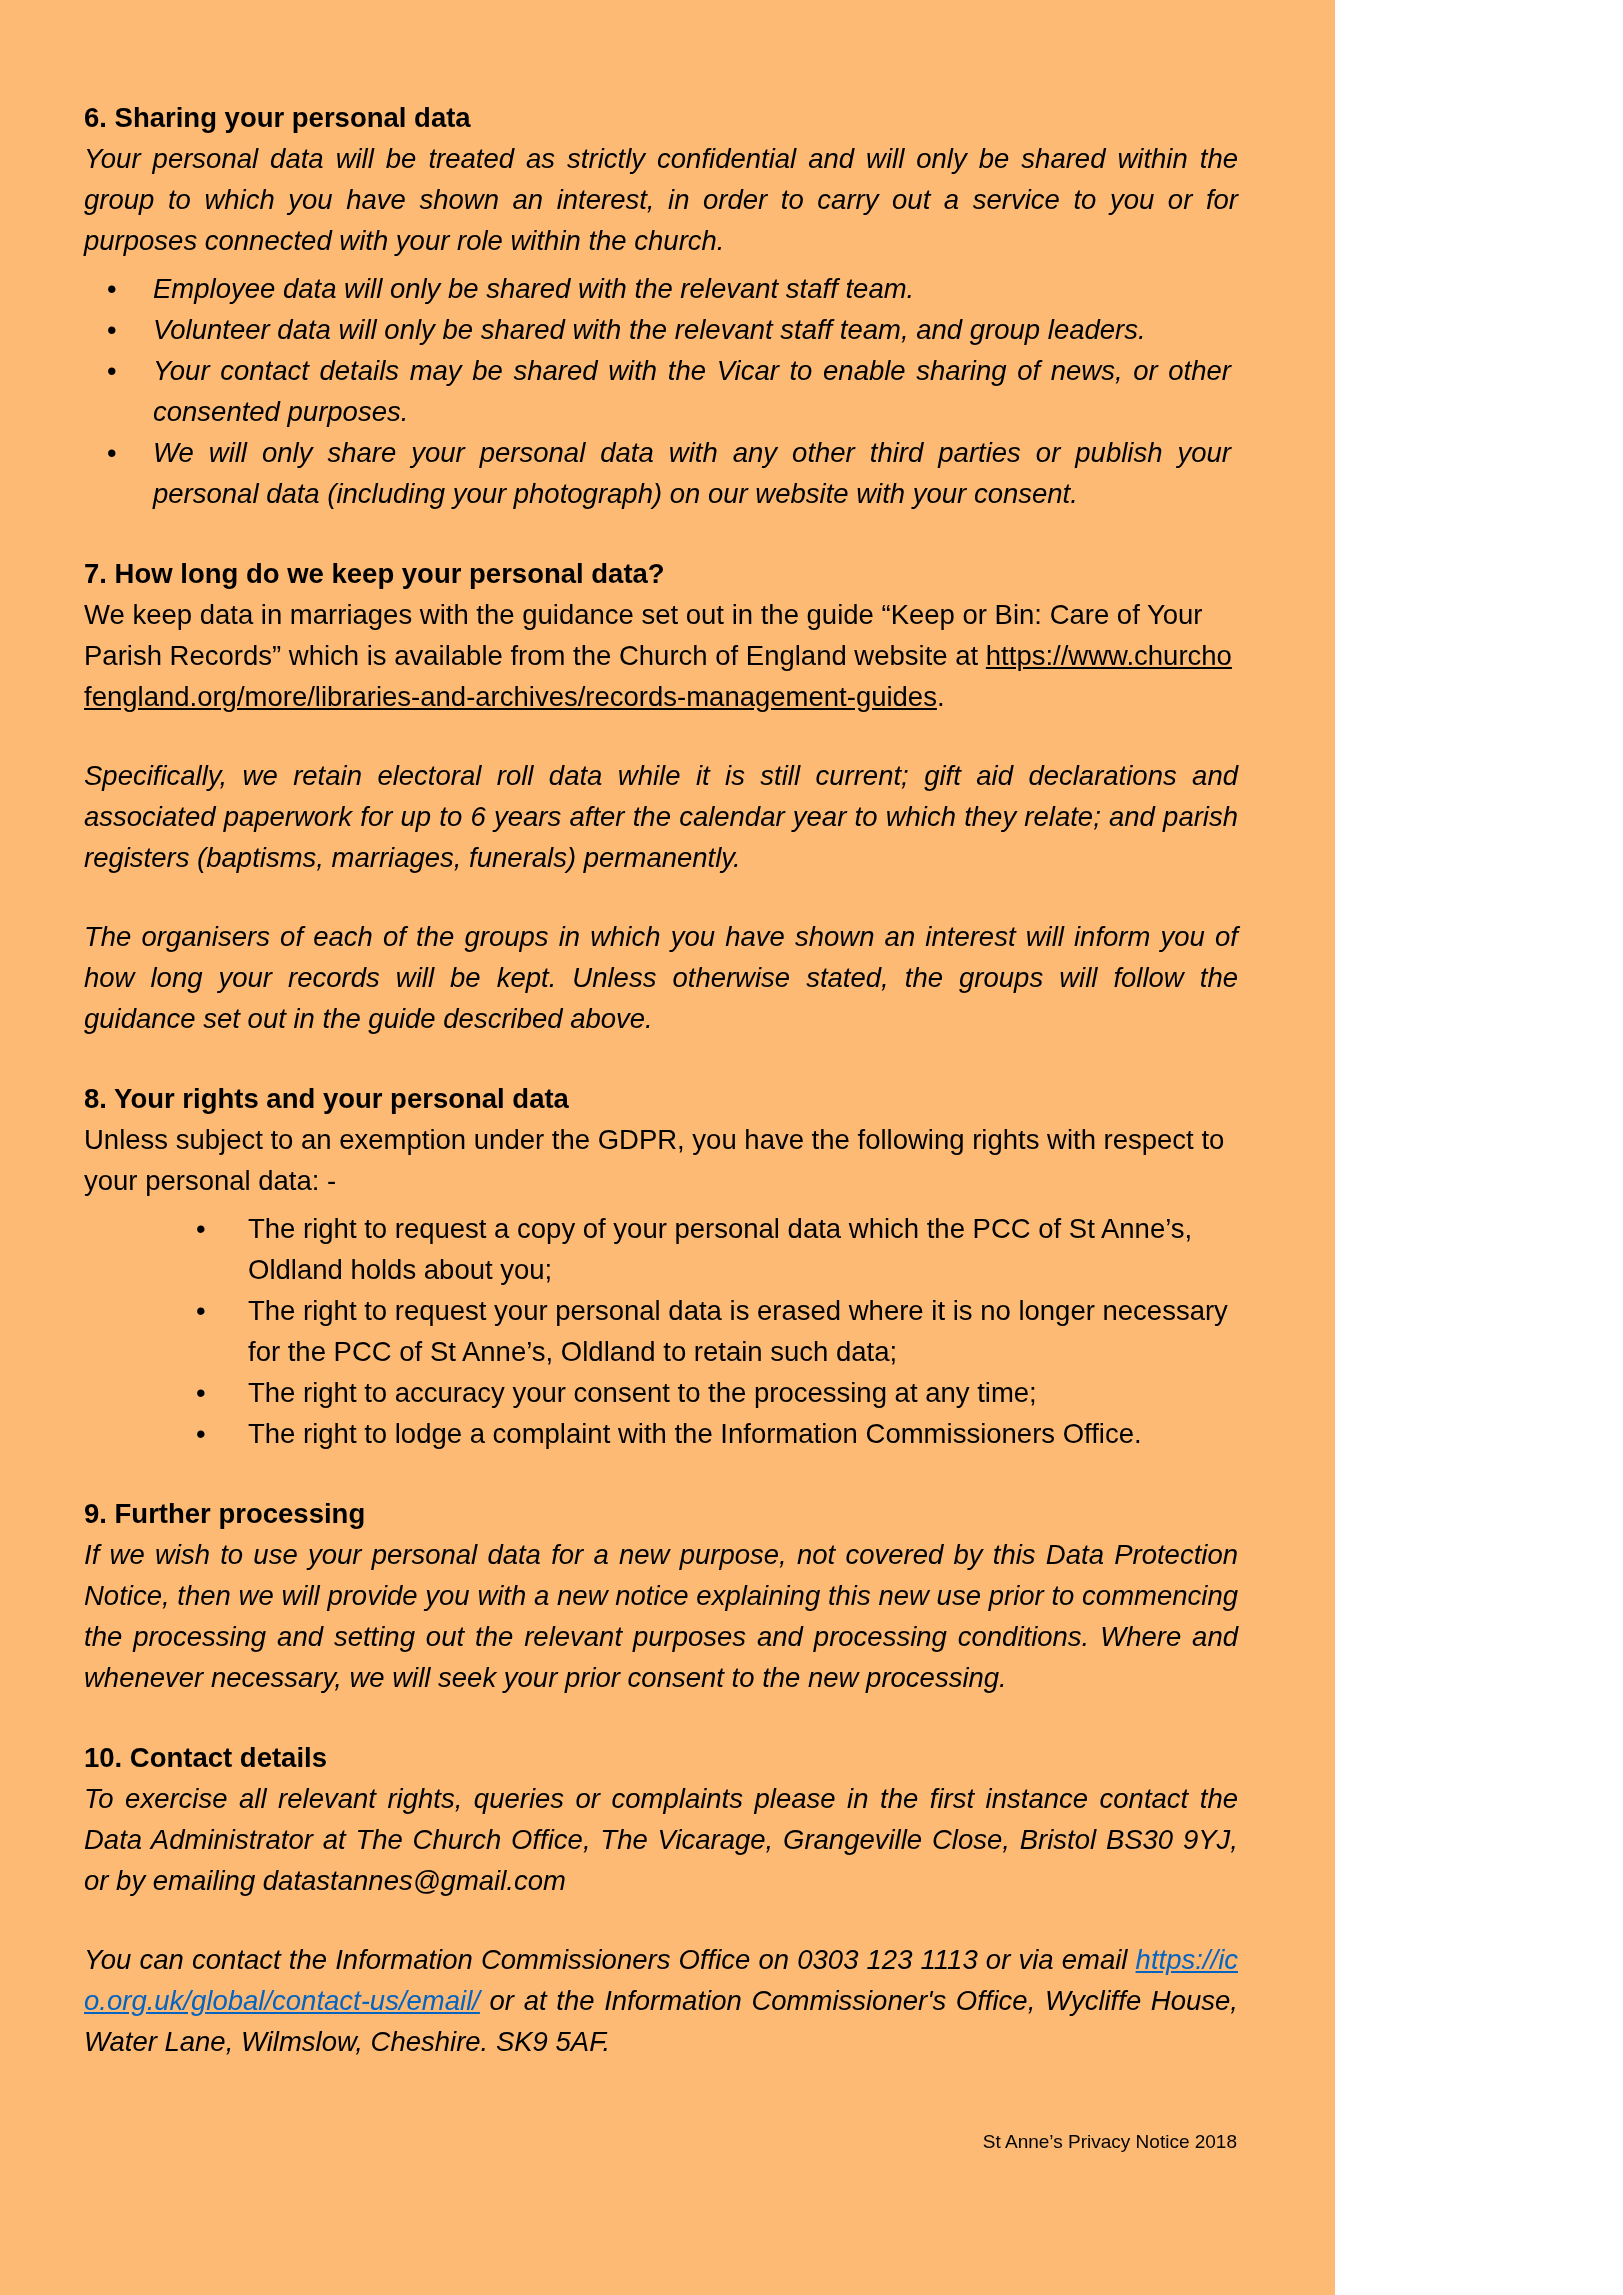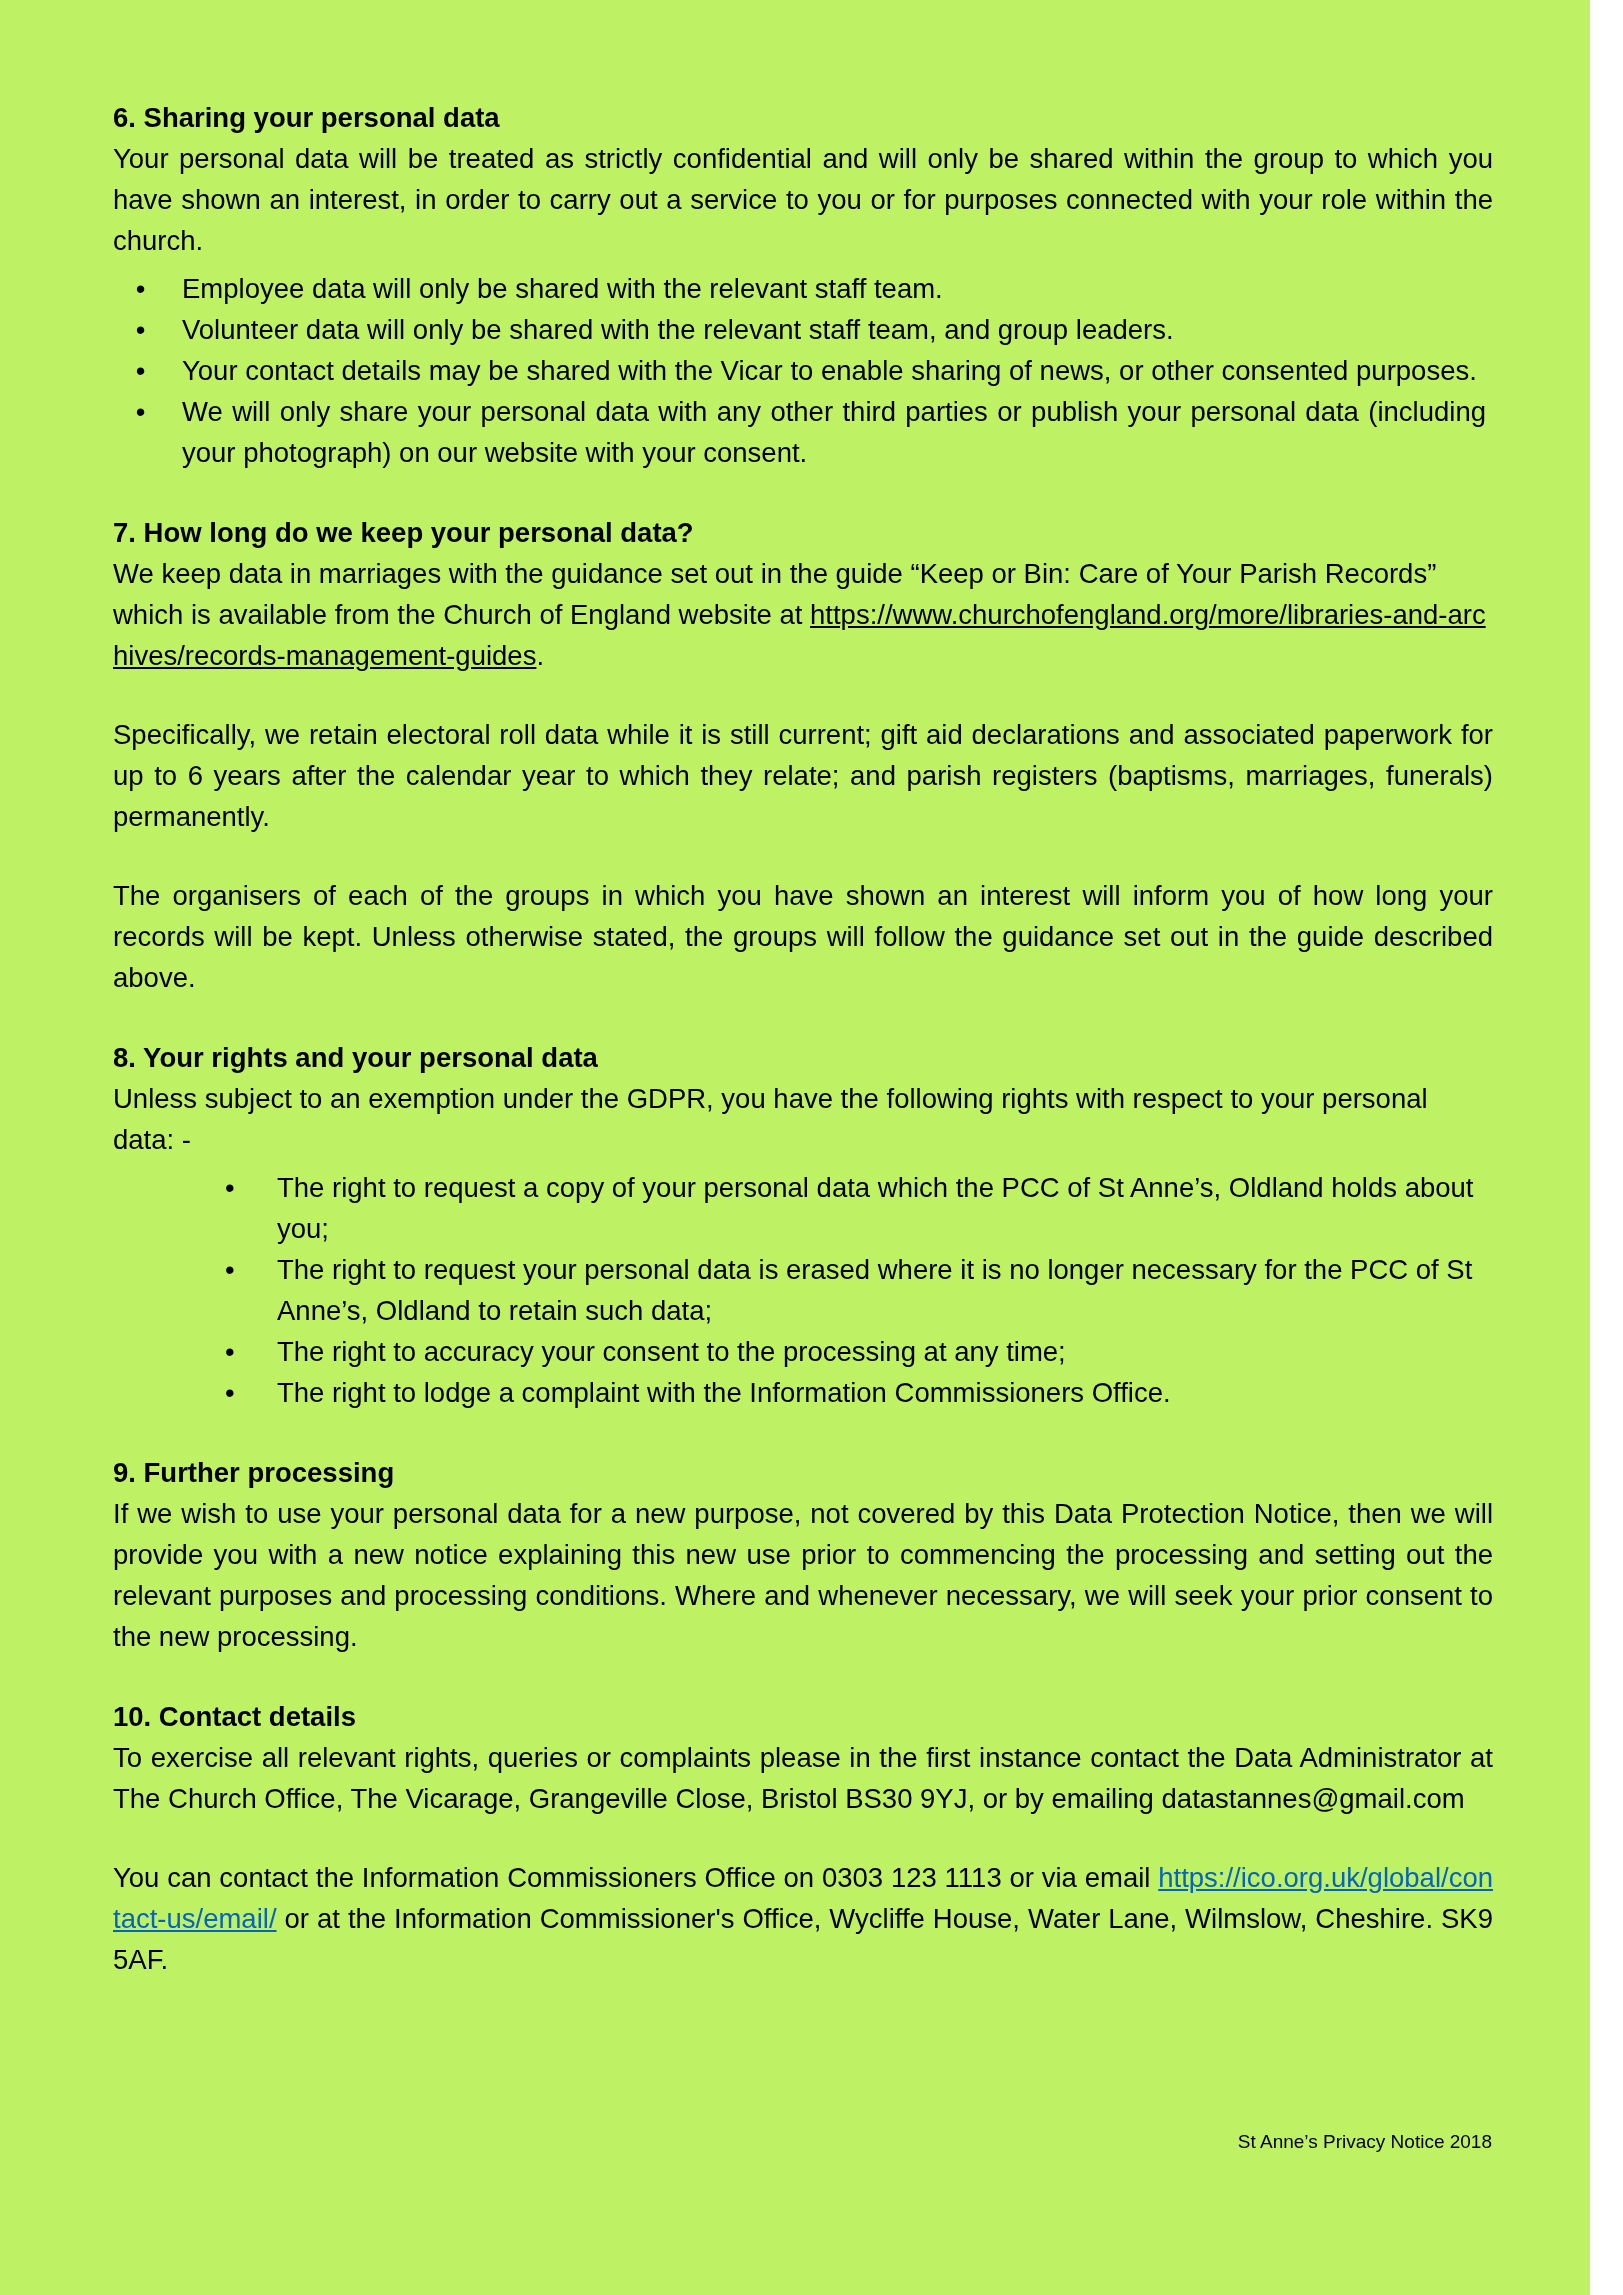--- a/index.html
+++ b/index.html
@@ -1,39 +1,39 @@
 <!DOCTYPE html>
 <html style="font-size:10.5px"><head>
 <meta charset="utf-8">
 <style>
   * { box-sizing: border-box; }
   html, body { margin: 0; padding: 0; background: #ffffff; }
   .page {
     position: relative;
-    width: 1590px;
+    width: 1335px;
     height: 2295px;
-    background: #bef264;
+    background: #fdba74;
     color: #000000;
     font-family: "Liberation Sans", "DejaVu Sans", sans-serif;
     font-size: 27.5px;
     line-height: 41px;
-    padding: 97px 97px 0 113px;
+    padding: 97px 97px 0 84px;
     overflow: hidden;
   }
   h2.sec-heading {
     font-size: 27.5px;
     line-height: 41px;
     font-weight: bold;
     margin: 0;
   }
   p { margin: 0; }
   .sec { margin-top: 39px; }
   .sec-first { margin-top: 0; }
   .para-gap { margin-top: 38px; }
-  .justify { text-align: justify; }
+  .justify { text-align: justify; font-style: italic; }
   ul.bullets {
     list-style: none;
     margin: 7px;
     padding: 0;
   }
   ul.bullets li { position: relative; }
   ul.bullets.level1 li { padding-left: 62px; }
   ul.bullets.level1 li::before {
     content: "\2022";
     position: absolute;

